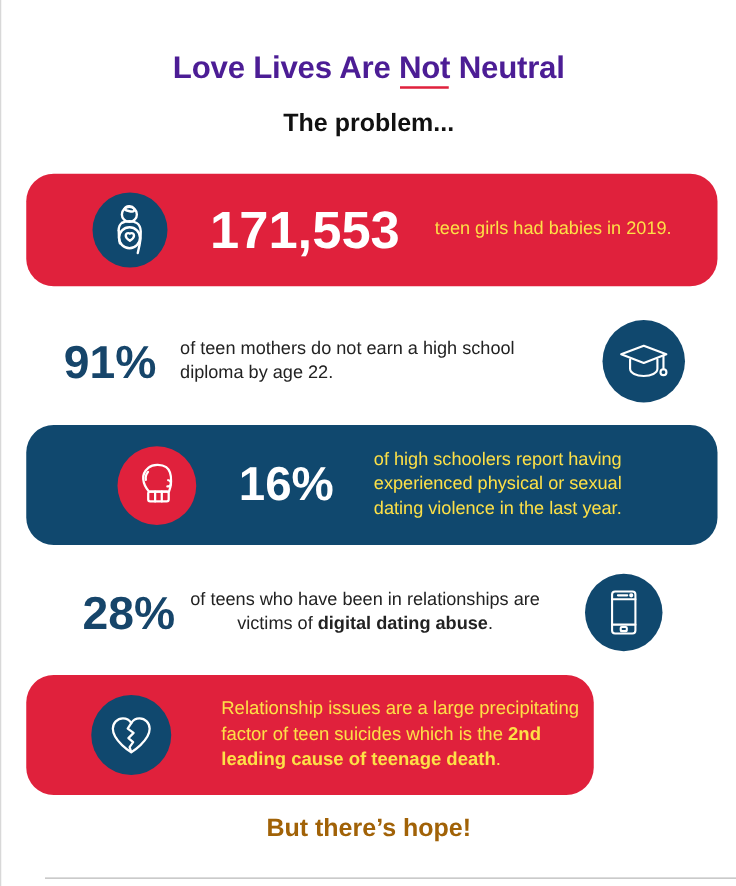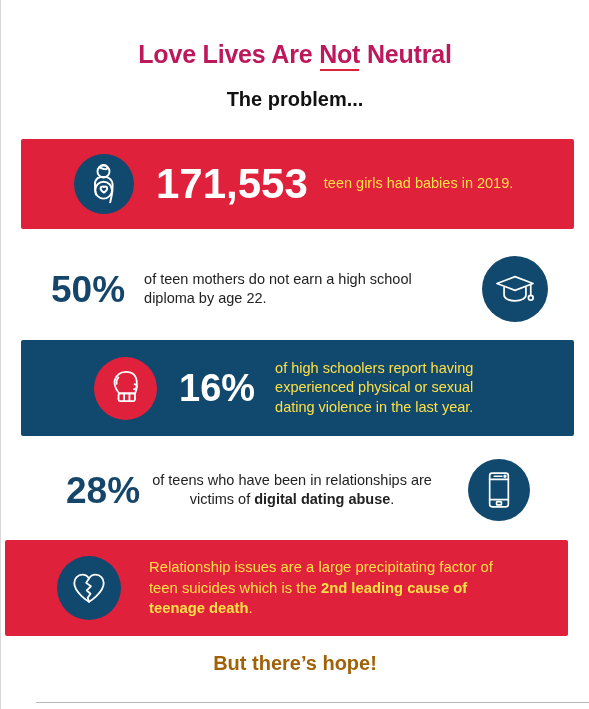--- a/index.html
+++ b/index.html
@@ -18,21 +18,21 @@
     position: absolute;
     inset: 0;
     background: #ffffff;
     border-left: 1px solid #d8d8d8;
     box-sizing: border-box;
   }
 
   
   .title {
     text-align: center;
-    color: #be185d;
+    color: #4c1d95;
     font-size: 25px;
     font-weight: bold;
     letter-spacing: -0.2px;
     margin: 0;
     padding-top: 42px;
     line-height: 1;
   }
   .title .underline-red {
     position: relative;
     display: inline-block;
@@ -77,21 +77,22 @@
   }
 
   
   .stat {
     position: absolute;
     display: flex;
     align-items: center;
     box-sizing: border-box;
   }
   .stat.panel {
-    border-radius: 2px;
+    border-radius: 22px;
+    gap: 12px;
   }
   .stat.red   { background: #E0213C; }
   .stat.navy  { background: #10486E; }
   .stat.plain { background: transparent; }
 
   .icon-badge {
     flex: 0 0 auto;
     border-radius: 50%;
     display: flex;
     align-items: center;
@@ -115,21 +116,21 @@
   }
   .stat-text.dark  { color: #222222; }
   .stat-text.white { color: #fde047; }
   .stat-text b { font-weight: bold; }
 
   
   #row-births     { left: 20px; top: 139px; width: 553px; height: 90px; }
   #row-diploma    { left: 20px; top: 247px; width: 553px; height: 84px; }
   #row-violence   { left: 20px; top: 340px; width: 553px; height: 96px; }
   #row-digital    { left: 20px; top: 448px; width: 553px; height: 84px; }
-  #row-suicide    { left: 4px; top: 540px; width: 563px; height: 96px; }
+  #row-suicide    { left: 20px; top: 540px; width: 454px; height: 96px; }
 </style>
 </head>
 <body>
 
 <div class="page">
 
   <h1 class="title"><span>Love Lives Are </span><span class="underline-red">Not</span><span> Neutral</span></h1>
 
   <h2 class="subtitle">The problem...</h2>
 
@@ -147,21 +148,21 @@
         </g>
       </svg>
     </div>
     <div class="big-number white" style="font-size:42px;margin-left:22px;">171,553</div>
     <div class="stat-text white" style="margin-left:16px;max-width:230px;">
       <span>teen girls had babies in 2019.</span>
     </div>
   </div>
 
   <div class="stat plain" id="row-diploma" style="padding-left:30px;">
-    <div class="big-number navy" style="font-size:37px;">50%</div>
+    <div class="big-number navy" style="font-size:37px;">91%</div>
     <div class="stat-text dark" style="margin-left:19px;max-width:295px;">
       <span>of teen mothers do not earn a high school diploma by age 22.</span>
     </div>
     <div class="icon-badge navy" style="width:66px;height:66px;margin-left:auto;margin-right:26px;">
       <svg width="42" height="38" viewBox="0 0 44 40">
         <g fill="none" stroke="#ffffff" stroke-width="1.8" stroke-linecap="round" stroke-linejoin="round">
           <path d="M22 7 L41 14.2 L22 21.4 L3 14.2 Z"></path>
           <path d="M10.5 18.6 v7.8 c0 3.6 5.2 6.0 11.5 6.0 c6.3 0 11.5-2.4 11.5-6.0 v-7.8"></path>
           <path d="M38.6 15.1 v11.6"></path>
           <circle cx="38.6" cy="29.2" r="2.5"></circle>

